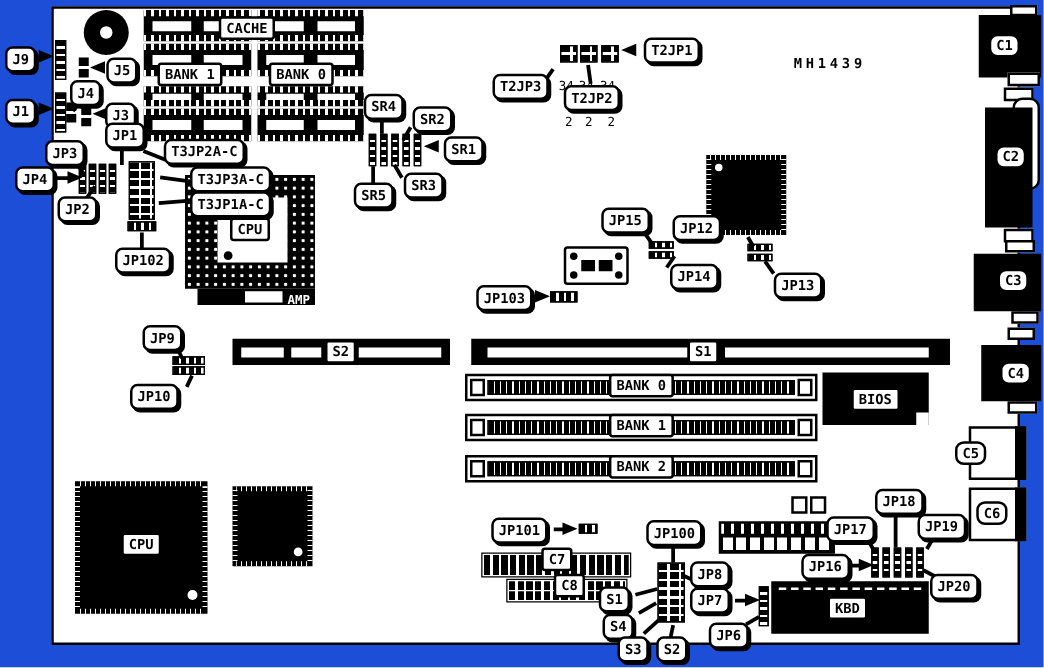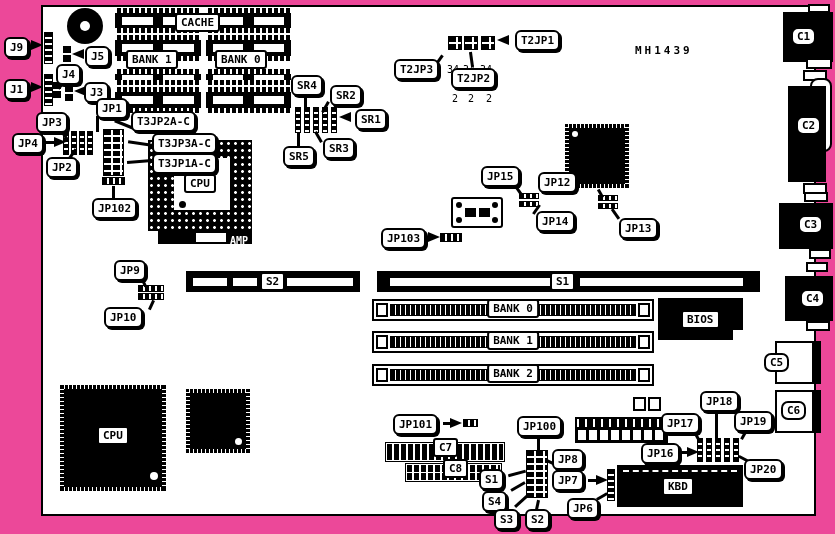--- a/index.html
+++ b/index.html
@@ -1,17 +1,17 @@
 <!DOCTYPE html>
 <html><head>
 <meta charset="utf-8">
 <style>
   * { box-sizing:border-box; margin:0; padding:0; }
   html,body { background:#fff; }
-  #c { position:relative; width:835px; height:534px; background:#ec4899; overflow:hidden;
+  #c { position:relative; width:835px; height:534px; background:#1d4ed8; overflow:hidden;
        font-family:"DejaVu Sans Mono", monospace; color:#000; }
   .board { position:absolute; border:2px solid #000; background:#fff; }
   
   .co { position:absolute; background:#fff; border:2px solid #000; border-radius:6px;
         box-shadow:2px 2px 0 0 #000; font-weight:bold; font-size:11px; line-height:1;
         padding:3px 4px; white-space:nowrap; z-index:6; }
   
   .lbl { position:absolute; background:#fff; border:2px solid #000; border-radius:3px;
          font-weight:bold; font-size:11px; line-height:1; padding:2px 4px;
          white-space:nowrap; z-index:4; }
@@ -123,21 +123,21 @@
   <div class="tri tri-r" style="left:31px;top:40px"></div>
   <div class="tri tri-r" style="left:31px;top:82px"></div>
   <div class="tri tri-l" style="left:72px;top:49px"></div>
   <div class="tri tri-l" style="left:74px;top:86px"></div>
   <div class="ln" style="left:60px;top:80px;width:3px;height:10px;transform:rotate(40deg)"></div>
 
   <div class="vjump" style="left:63px;top:131px;width:6px;height:24px"></div>
   <div class="vjump" style="left:71px;top:131px;width:6px;height:24px"></div>
   <div class="vjump" style="left:79px;top:131px;width:6px;height:24px"></div>
   <div class="vjump" style="left:87px;top:131px;width:6px;height:24px"></div>
-  <div class="co" style="left:96px;top:98px">JP1</div>
+  <div class="co" style="left:84px;top:98px">JP1</div>
   <div class="co" style="left:36px;top:112px">JP3</div>
   <div class="co" style="left:12px;top:133px">JP4</div>
   <div class="co" style="left:46px;top:157px">JP2</div>
   <div class="ln" style="left:96px;top:116px;width:3px;height:16px"></div>
   <div class="ln" style="left:62px;top:128px;width:3px;height:12px;transform:rotate(-35deg)"></div>
   <div class="ln" style="left:44px;top:141px;width:16px;height:3px"></div>
   <div class="tri tri-r" style="left:54px;top:137px"></div>
   <div class="ln" style="left:71px;top:148px;width:3px;height:12px;transform:rotate(35deg)"></div>
 
   <div class="jgrid" style="left:103px;top:129px;width:21px;height:47px"></div>

